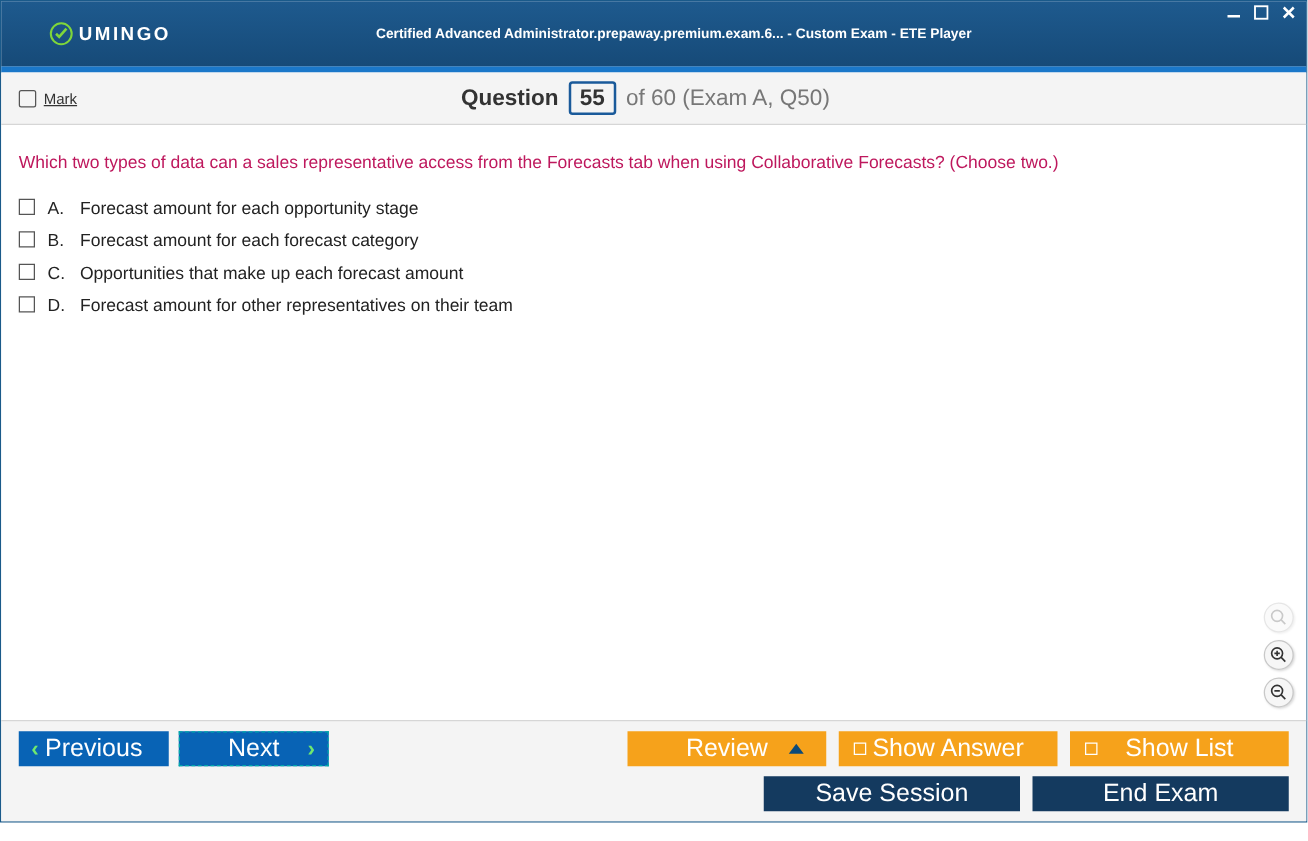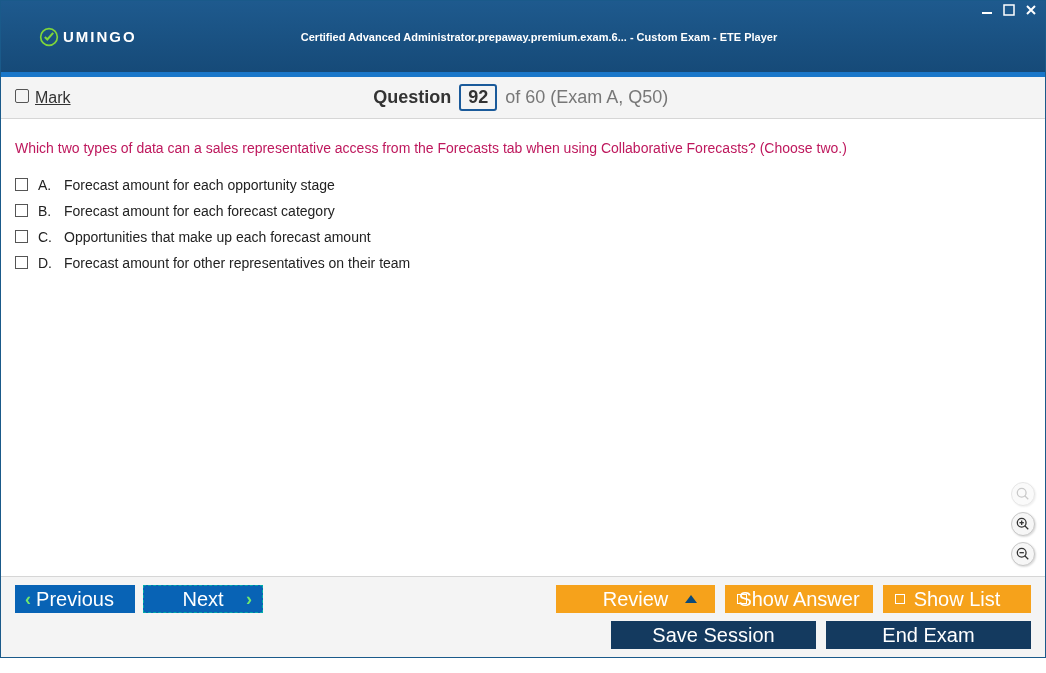--- a/index.html
+++ b/index.html
@@ -1,31 +1,31 @@
 <!DOCTYPE html>
 <html><head>
   <meta charset="utf-8">
   <style>
     * { box-sizing: border-box; margin: 0; padding: 0; }
     body { font-family: "Segoe UI", Arial, sans-serif; background: #fff; width: 1046px; height: 673px; overflow: hidden; position: relative; }
 
     .window-frame { border: 1px solid #1a5a8a; height: 658px; display: flex; flex-direction: column; background: #fff; }
 
-    .title-bar { background: linear-gradient(to bottom, #1e5a8e 0%, #164a78 100%); height: 71px; display: flex; align-items: center; position: relative; padding: 0 10px; }
+    .title-bar { background: linear-gradient(to bottom, #1e5a8e 0%, #164a78 100%); height: 52px; display: flex; align-items: center; position: relative; padding: 0 10px; }
     .logo { display: flex; align-items: center; gap: 4px; margin-left: 28px; }
     .logo-check { width: 20px; height: 20px; }
     .logo-text { color: #fff; font-weight: 700; letter-spacing: 2px; font-size: 15px; }
     .title-text { color: #fff; font-size: 11px; font-weight: 700; position: absolute; left: 50%; transform: translateX(-50%); white-space: nowrap; margin-left: 16px; }
     .window-controls { position: absolute; right: 6px; top: 2px; display: flex; gap: 6px; color: #fff; }
     .wc { width: 16px; height: 14px; cursor: pointer; display: flex; align-items: center; justify-content: center; }
 
     .blue-strip { height: 5px; background: #1a77c9; }
 
     .question-bar { background: #f4f4f4; border-bottom: 1px solid #d6d6d6; height: 42px; display: flex; align-items: center; padding: 0 14px; color: #333; }
-    .mark-wrap { display: flex; align-items: flex-start; gap: 6px; font-size: 16px; color: #333; }
+    .mark-wrap { display: flex; align-items: flex-end; gap: 6px; font-size: 12px; color: #333; }
     .mark-cb { width: 14px; height: 14px; border: 1px solid #555; border-radius: 2px; }
     .q-center { flex: 1; text-align: center; font-size: 18px; color: #555; }
     .q-word { color: #333; font-weight: 700; }
     .q-num-box { display: inline-block; border: 2px solid #1a5a9a; border-radius: 3px; padding: 1px 7px; color: #333; font-weight: 700; margin: 0 3px; }
     .q-of { color: #777; }
 
     .content-area { flex: 1; background: #fff; padding: 20px 14px; position: relative; }
     .question-text { font-size: 14px; color: #be185d; margin-bottom: 18px; line-height: 1.4; }
     .options { display: flex; flex-direction: column; gap: 10px; }
     .opt-row { display: flex; align-items: center; gap: 10px; font-size: 14px; color: #222; }
@@ -41,21 +41,21 @@
     .footer-row.row1 { justify-content: space-between; }
     .left-buttons { display: flex; gap: 8px; }
     .right-buttons { display: flex; gap: 10px; }
     .footer-row.row2 { justify-content: flex-end; gap: 10px; }
 
     .btn { height: 28px; display: inline-flex; align-items: center; justify-content: center; font-size: 20px; cursor: pointer; position: relative; }
     .btn-blue { background: #0863b5; color: #fff; width: 120px; }
     .btn-blue.prev::before { content: "‹"; position: absolute; left: 10px; color: #6fe86f; font-size: 18px; font-weight: bold; }
     .btn-blue.next { border: 1px dashed #0aa; }
     .btn-blue.next::after { content: "›"; position: absolute; right: 10px; color: #6fe86f; font-size: 18px; font-weight: bold; }
-    .btn-orange { background: #f6a21b; color: #fff; width: 148px; position: relative; }
+    .btn-orange { background: #f6a21b; color: #fff; width: 175px; position: relative; }
     .btn-orange .sqmark { width: 10px; height: 10px; border: 1.5px solid #fff; position: absolute; left: 12px; }
     .btn-orange.review { width: 159px; }
     .btn-orange.review .tri { position: absolute; right: 18px; width: 0; height: 0; border-left: 6px solid transparent; border-right: 6px solid transparent; border-bottom: 8px solid #0b4a7a; }
     .btn-dark { background: #143a5f; color: #fff; width: 205px; }
   </style>
 </head>
 <body>
 
 <div class="window-frame">
 
@@ -89,21 +89,21 @@
 
   <div class="blue-strip"></div>
 
   <div class="question-bar">
     <div class="mark-wrap">
       <span class="mark-cb"></span>
       <span><u>Mark</u></span>
     </div>
     <div class="q-center">
       <span class="q-word">Question</span>
-      <span class="q-num-box">92</span>
+      <span class="q-num-box">55</span>
       <span class="q-of">of 60 (Exam A, Q50)</span>
     </div>
     <div style="width:60px;"></div>
   </div>
 
   <div class="content-area">
     <div class="question-text">Which two types of data can a sales representative access from the Forecasts tab when using Collaborative Forecasts? (Choose two.)</div>
     <div class="options">
       <div class="opt-row">
         <span class="opt-cb"></span>

